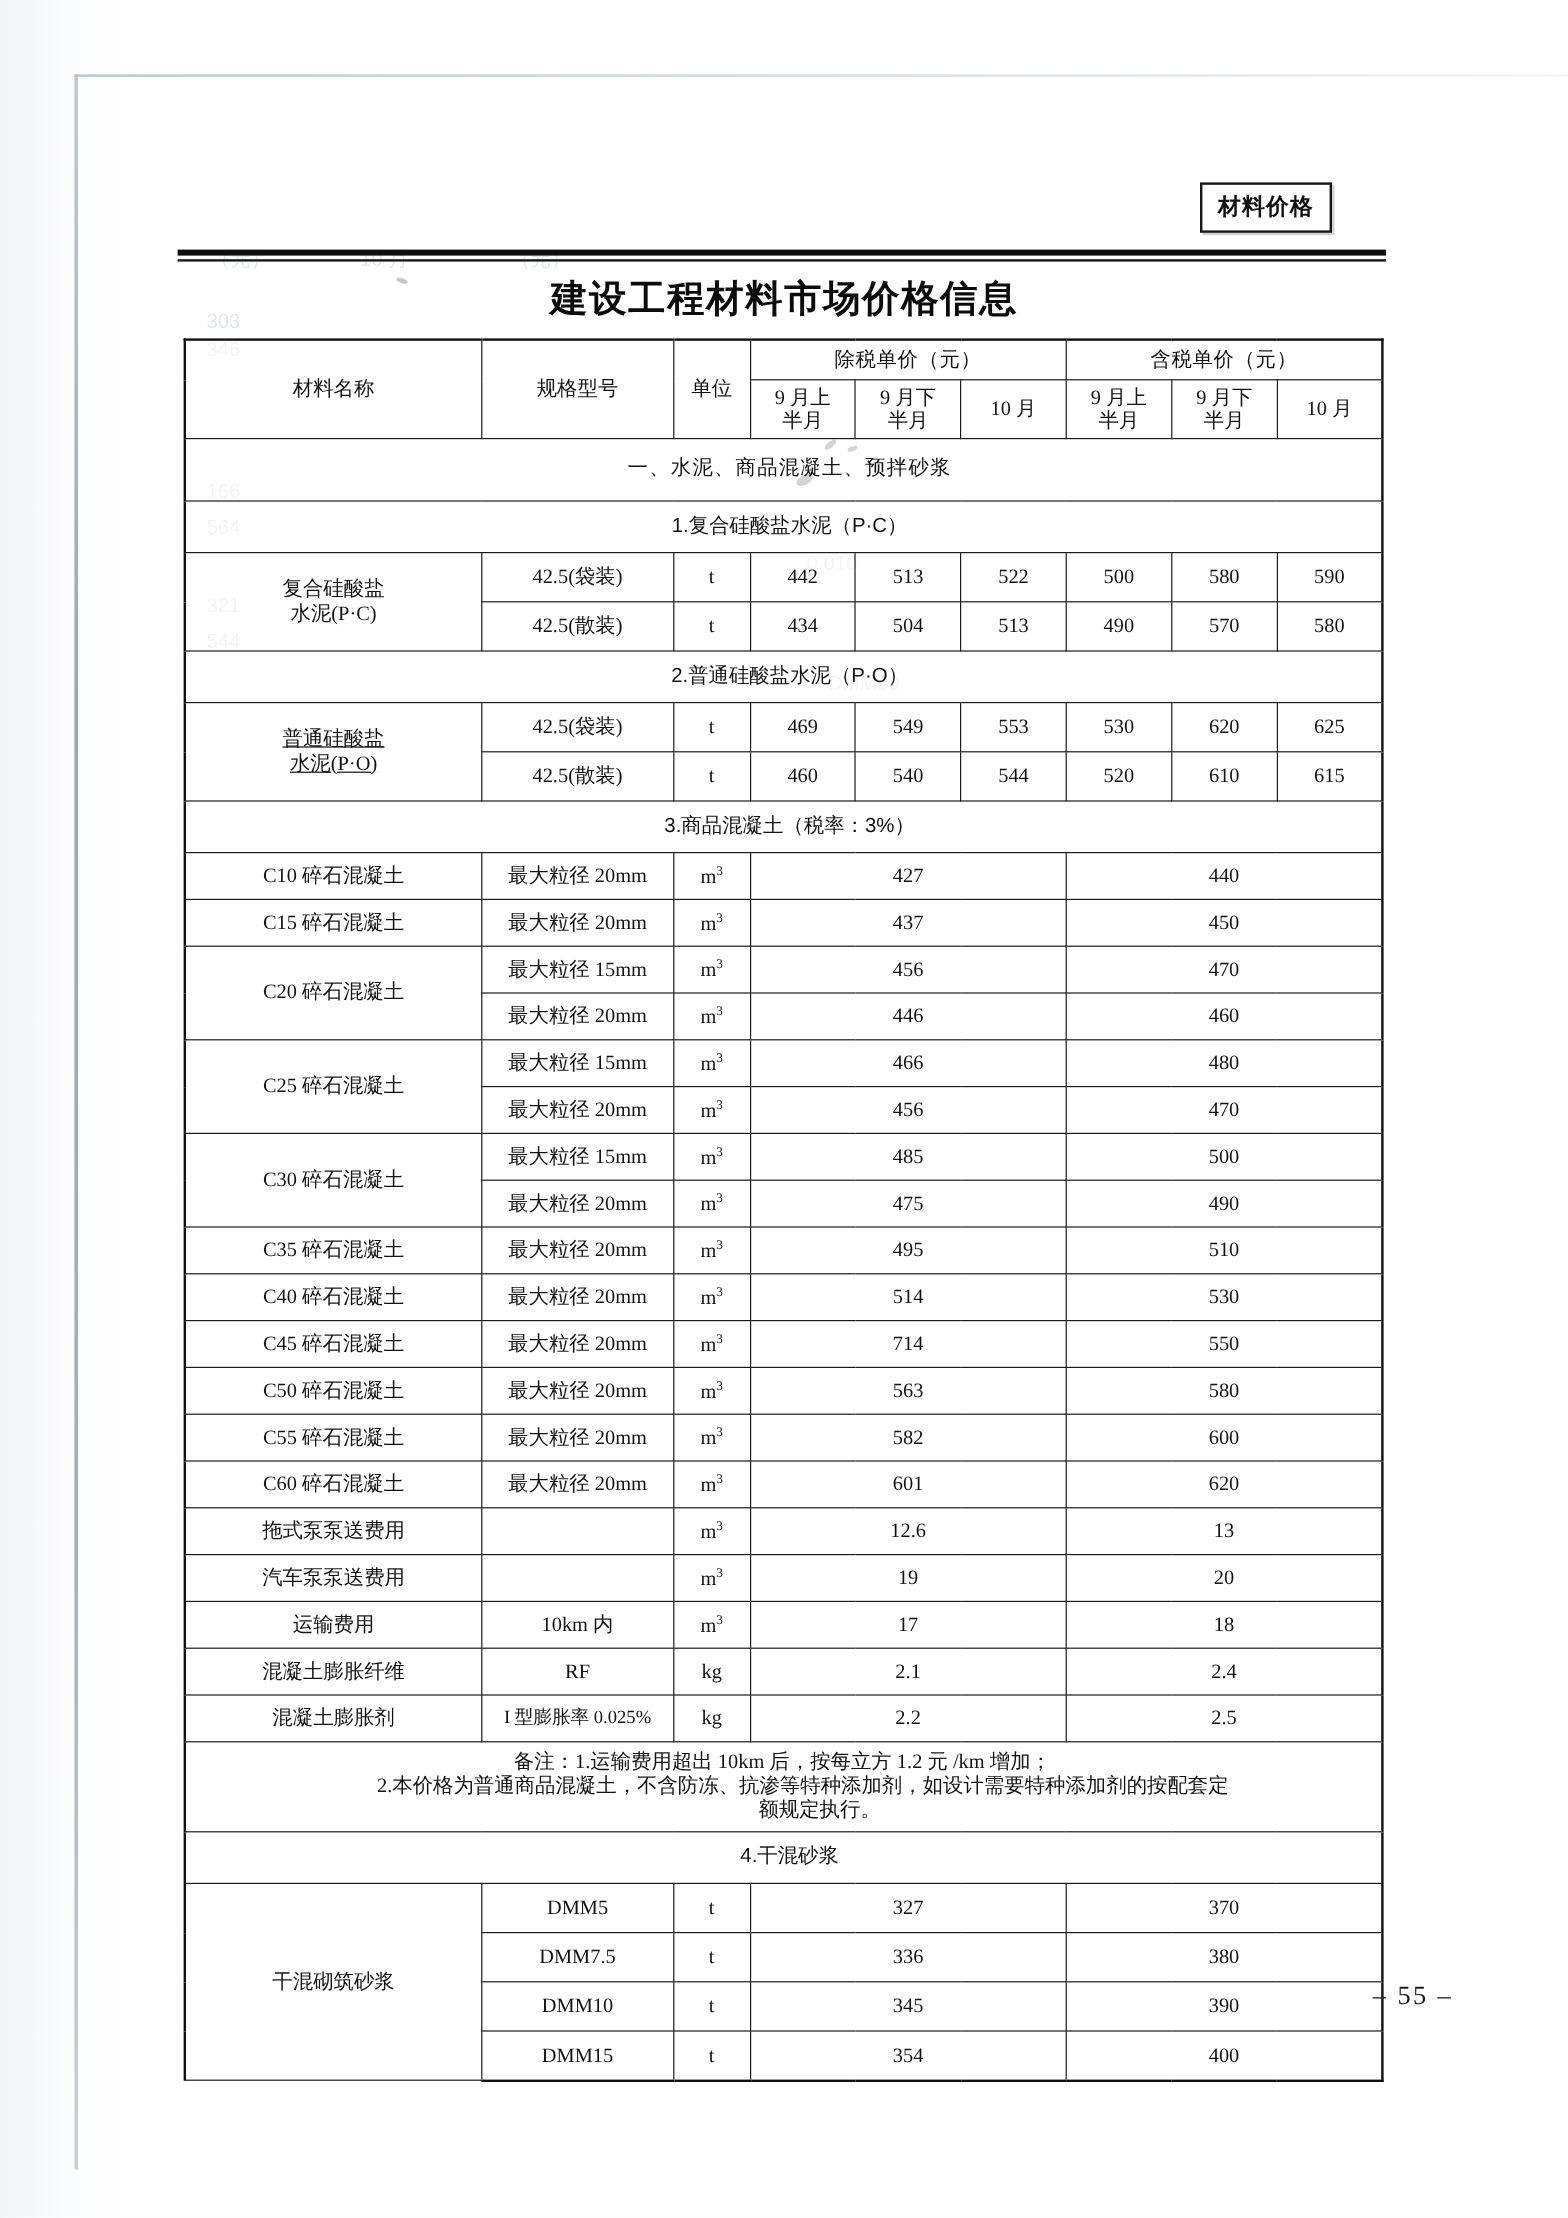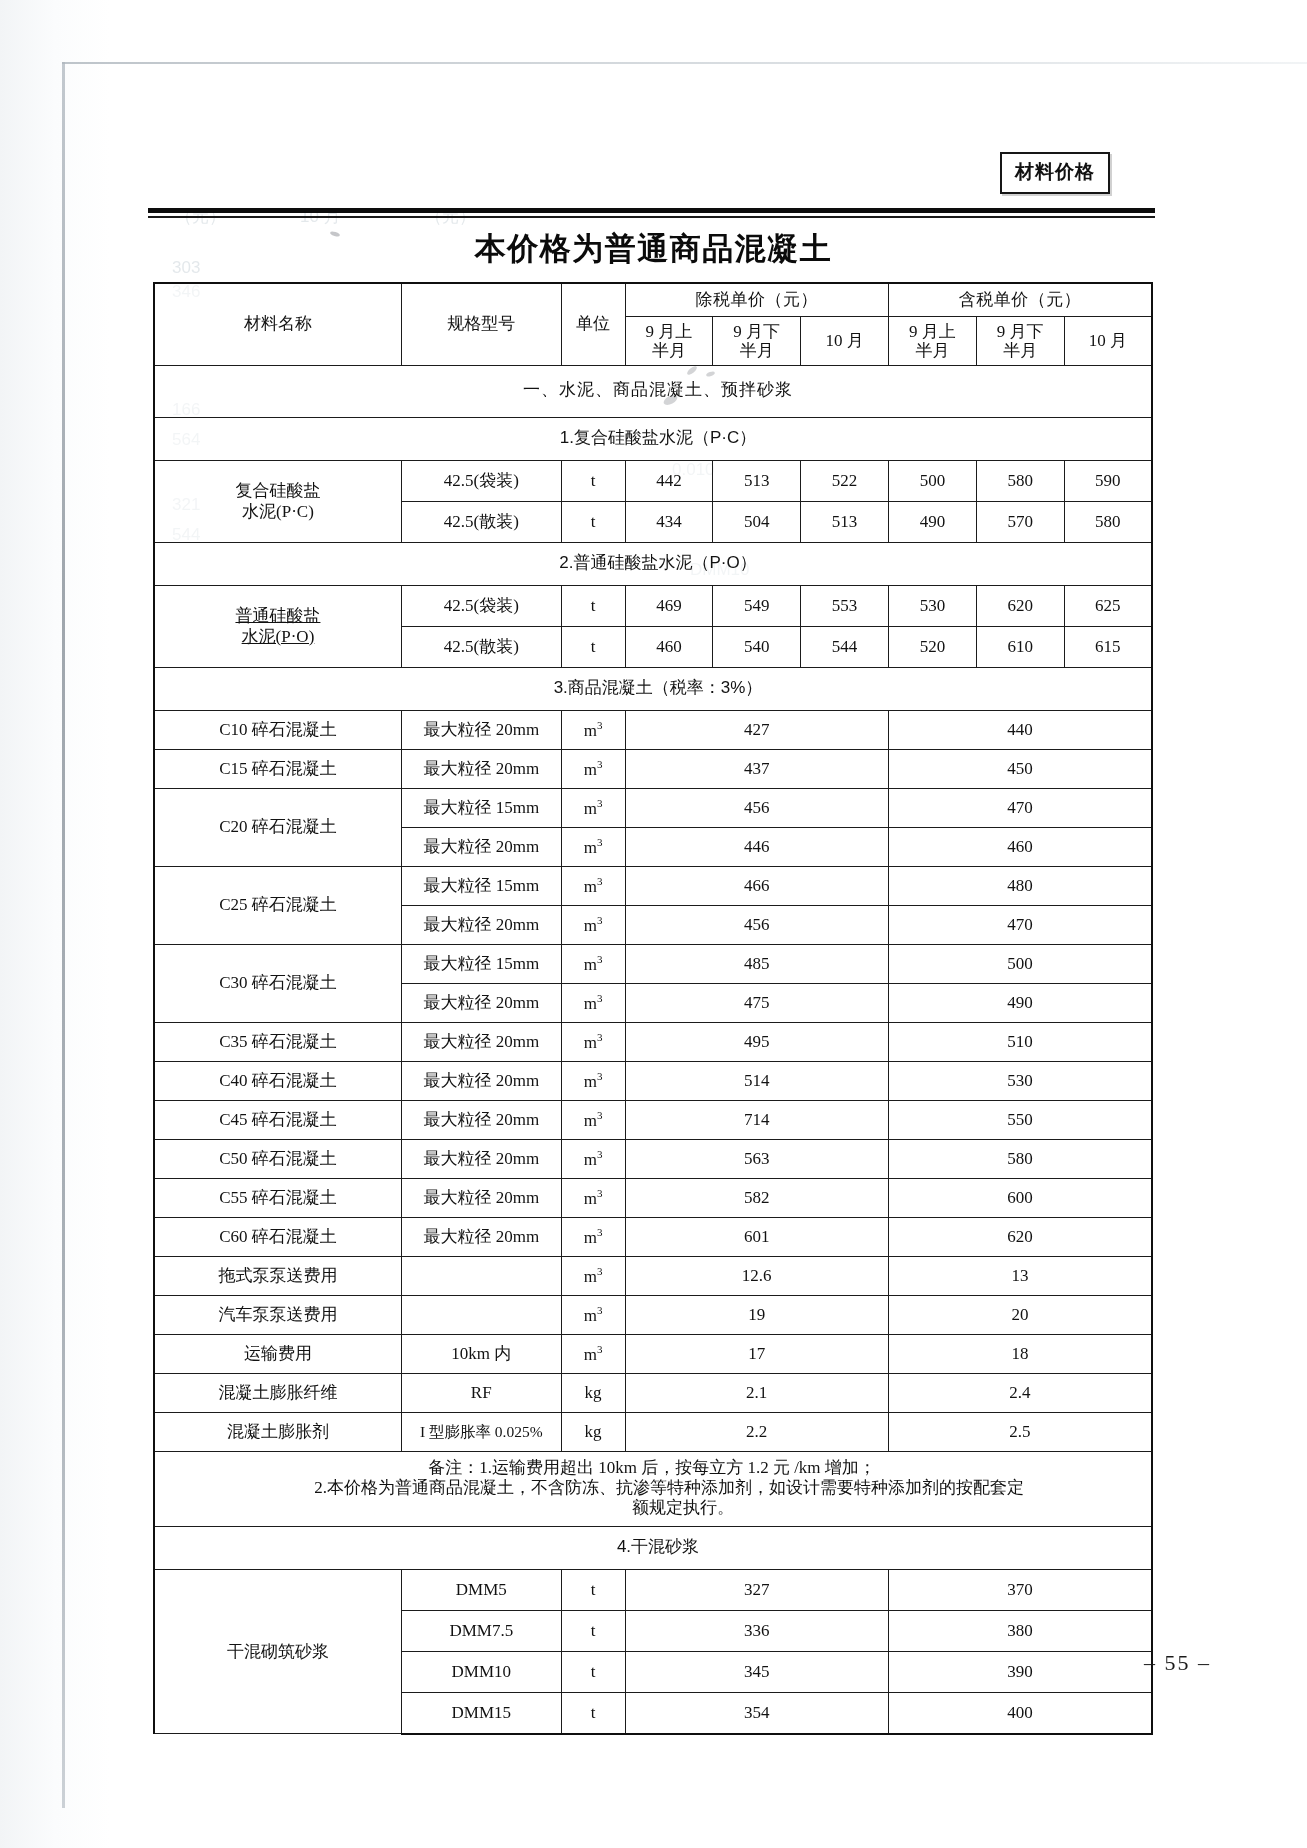--- a/index.html
+++ b/index.html
@@ -168,21 +168,21 @@
   <div class="scuff" style="left:706px;top:372px;width:9px;height:4px;transform:rotate(-20deg);"></div>
   <div class="scuff" style="left:330px;top:232px;width:10px;height:4px;transform:rotate(18deg);opacity:.6;"></div>
 
   <div class="badge">材料价格</div>
 
   <div class="rule">
     <div class="r1"></div>
       <div class="r2"></div>
   </div>
 
-  <div class="doc-title">本价格为普通商品混凝土</div>
+  <div class="doc-title">建设工程材料市场价格信息</div>
 
   <table class="mat">
     <colgroup>
       <col class="c-name">
         <col class="c-spec">
         <col class="c-unit">
       <col class="c-p">
         <col class="c-p">
         <col class="c-p">
       <col class="c-p">

